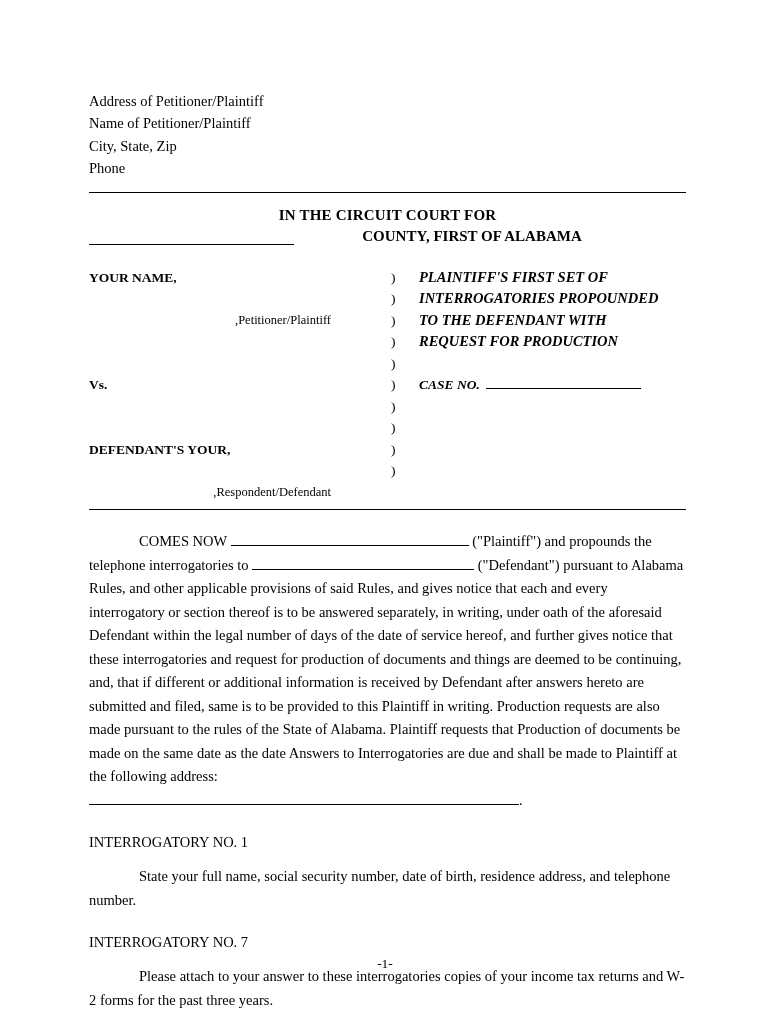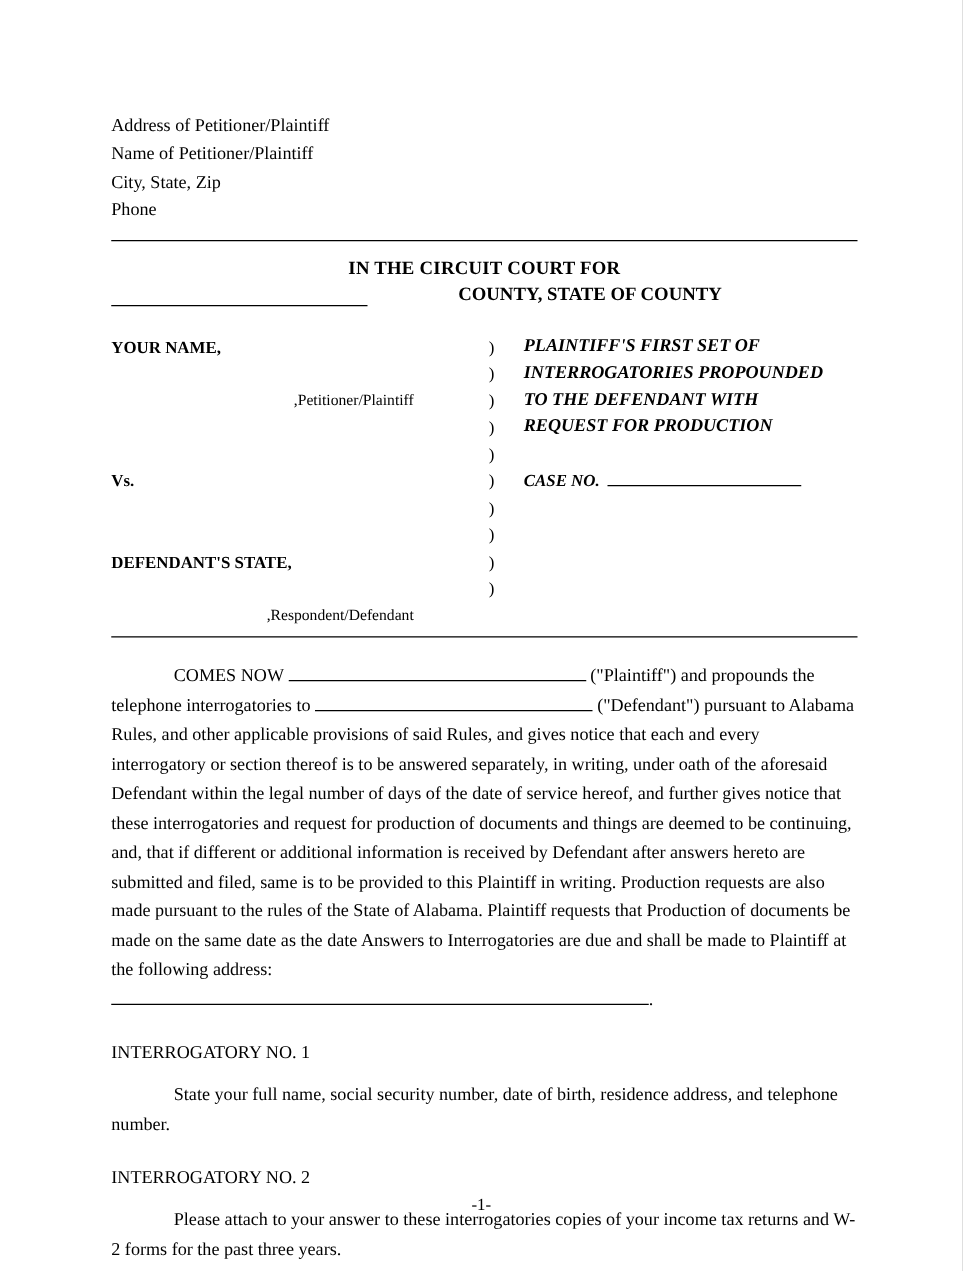--- a/index.html
+++ b/index.html
@@ -184,21 +184,21 @@
       <div>City, State, Zip</div>
       <div>Phone</div>
     </div>
 
     <div class="rule"></div>
 
     <div class="court-title">IN THE CIRCUIT COURT FOR</div>
 
     <div class="county-line">
       <span class="county-blank"></span>
-      <span class="county-text">COUNTY, STATE OF COUNTY</span>
+      <span class="county-text">COUNTY, FIRST OF ALABAMA</span>
     </div>
 
     <div class="caption">
       <div class="cap-paren">
         <div>)</div>
         <div>)</div>
         <div>)</div>
         <div>)</div>
         <div>)</div>
         <div>)</div>
@@ -210,21 +210,21 @@
 
       <div class="cap-left">
         <div class="line">YOUR NAME,</div>
         <div class="spacer-line">&nbsp;</div>
         <div class="line indent">,Petitioner/Plaintiff</div>
         <div class="spacer-line">&nbsp;</div>
         <div class="spacer-line">&nbsp;</div>
         <div class="line">Vs.</div>
         <div class="spacer-line">&nbsp;</div>
         <div class="spacer-line">&nbsp;</div>
-        <div class="line">DEFENDANT'S STATE,</div>
+        <div class="line">DEFENDANT'S YOUR,</div>
         <div class="spacer-line">&nbsp;</div>
         <div class="line indent">,Respondent/Defendant</div>
       </div>
 
       <div class="cap-right">
         <div>PLAINTIFF'S FIRST SET OF</div>
         <div>INTERROGATORIES PROPOUNDED</div>
         <div>TO THE DEFENDANT WITH</div>
         <div>REQUEST FOR PRODUCTION</div>
         <div class="caseno">
@@ -245,21 +245,21 @@
       <span>Alabama Rules, and other applicable provisions of said Rules, and gives notice that each and every interrogatory or section thereof is to be answered separately, in writing, under oath of the aforesaid Defendant within the legal number of days of the date of service hereof, and further gives notice that these interrogatories and request for production of documents and things are deemed to be continuing, and, that if different or additional information is received by Defendant after answers hereto are submitted and filed, same is to be provided to this Plaintiff in writing.  Production requests are also made pursuant to the rules of the State of Alabama.  Plaintiff requests that Production of documents be made on the same date as the date Answers to Interrogatories are due and shall be made to Plaintiff at the following address:</span>
       <br>
       <span class="blank-inline b3"></span><span>.</span>
     </div>
 
     <div class="interrog-head">INTERROGATORY NO. 1</div>
     <div class="interrog-body">
       <span class="indent-first"></span><span>State your full name, social security number, date of birth, residence address, and telephone number.</span>
     </div>
 
-    <div class="interrog-head">INTERROGATORY NO. 2</div>
+    <div class="interrog-head">INTERROGATORY NO. 7</div>
     <div class="interrog-body">
       <span class="indent-first"></span><span>Please attach to your answer to these interrogatories copies of your income tax returns and W-2 forms for the past three years.</span>
     </div>
 
   </div>
 
   <div class="page-number">-1-</div>
 </div>
 
 </body></html>

